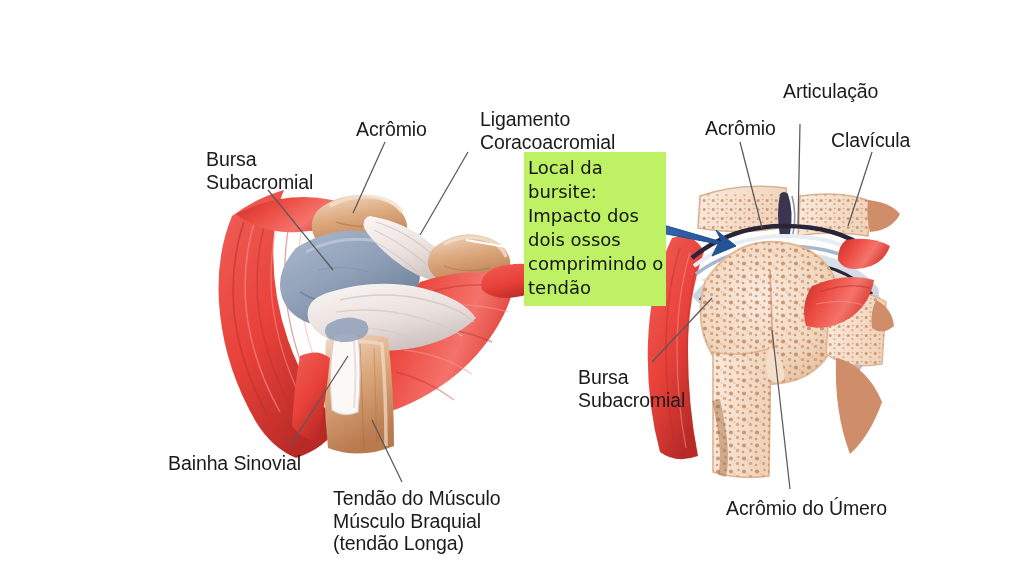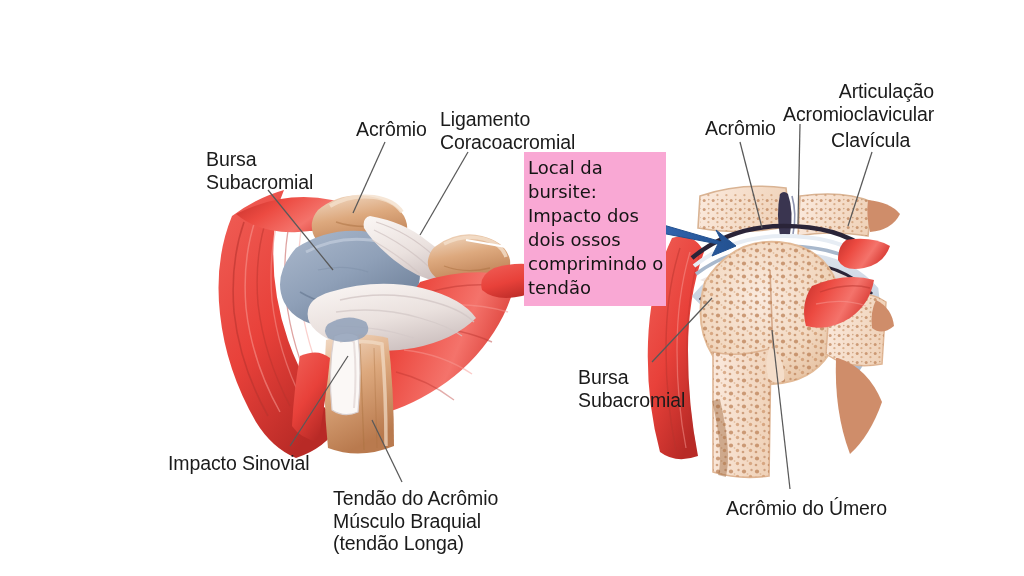--- a/index.html
+++ b/index.html
@@ -3,21 +3,21 @@
 <meta charset="utf-8">
 <style>
   html,body{margin:0;padding:0;background:#ffffff;}
   body{width:1024px;height:576px;overflow:hidden;
        font-family:"Liberation Sans","DejaVu Sans",sans-serif;}
   #page{position:relative;width:1024px;height:576px;background:#fff;}
   svg{display:block;}
   .figsvg{position:absolute;top:0;left:0;width:1024px;height:576px;}
   .lbl{position:absolute;color:#1b1b1b;font-family:"Liberation Sans",sans-serif;
        font-size:19.5px;line-height:1.16;white-space:pre;letter-spacing:-0.1px;}
-  .annot{position:absolute;background:#f9a8d4;color:#141414;
+  .annot{position:absolute;background:#bef264;color:#141414;
          font-family:"DejaVu Sans",sans-serif;font-size:18px;line-height:1.33;
          white-space:pre;padding:4px 6px 6px 4px;}
   .lead{stroke:#595959;stroke-width:1.25;fill:none;}
   .leadw{stroke:#ffffff;stroke-width:2.2;fill:none;}
 </style>
 </head>
 <body>
 
 <div id="page">
 
@@ -265,36 +265,36 @@
       <g>
         <path d="M660 224 l62 18 l-6 -12 l20 16 l-24 10 l6 -12 l-62 -12 z" fill="url(#gArrow)" stroke="#22508f" stroke-width="1"></path>
       </g>
     </g>
   </svg>
 
   <div class="lbl" style="left:206px;top:148px;"><span>Bursa</span><br><span>Subacromial</span></div>
 
   <div class="lbl" style="left:356px;top:118px;"><span>Acrômio</span></div>
 
-  <div class="lbl" style="left:440px;top:108px;"><span>Ligamento</span><br><span>Coracoacromial</span></div>
-
-  <div class="lbl" style="left:168px;top:452px;"><span>Impacto Sinovial</span></div>
-
-  <div class="lbl" style="left:333px;top:487px;"><span>Tendão do Acrômio</span><br><span>Músculo Braquial</span><br><span>(tendão Longa)</span></div>
+  <div class="lbl" style="left:480px;top:108px;"><span>Ligamento</span><br><span>Coracoacromial</span></div>
+
+  <div class="lbl" style="left:168px;top:452px;"><span>Bainha Sinovial</span></div>
+
+  <div class="lbl" style="left:333px;top:487px;"><span>Tendão do Músculo</span><br><span>Músculo Braquial</span><br><span>(tendão Longa)</span></div>
 
   <div class="annot" style="left:524px;top:152px;width:132px;">Local da
 bursite:
 Impacto dos
 dois ossos
 comprimindo o
 tendão</div>
 
   <div class="lbl" style="left:705px;top:117px;"><span>Acrômio</span></div>
 
-  <div class="lbl" style="left:783px;top:80px;text-align:right;"><span>Articulação</span><br><span>Acromioclavicular</span></div>
+  <div class="lbl" style="left:783px;top:80px;text-align:right;"><span>Articulação</span><br></div>
 
   <div class="lbl" style="left:831px;top:129px;"><span>Clavícula</span></div>
 
   <div class="lbl" style="left:578px;top:366px;"><span>Bursa</span><br><span>Subacromial</span></div>
 
   <div class="lbl" style="left:726px;top:497px;"><span>Acrômio do Úmero</span></div>
 
 </div>
 
 </body></html>

